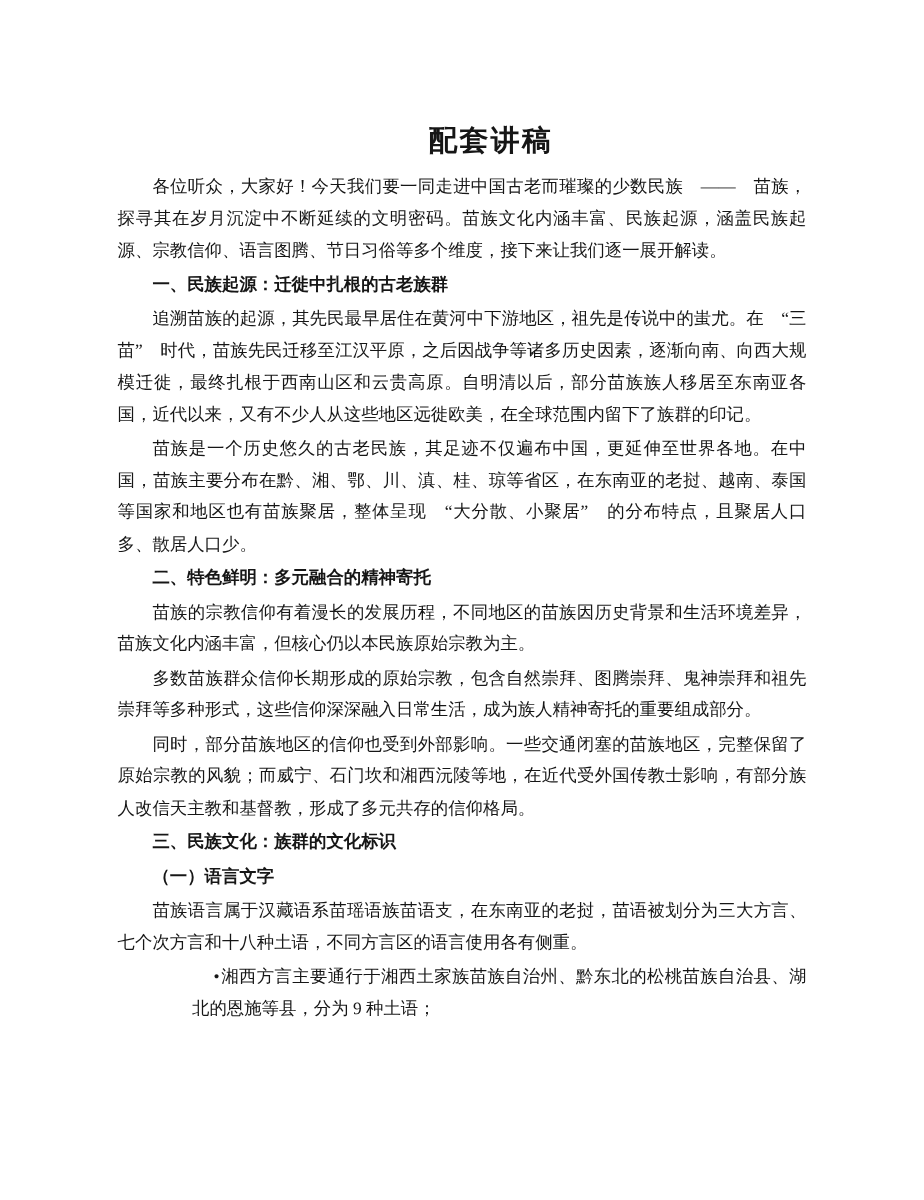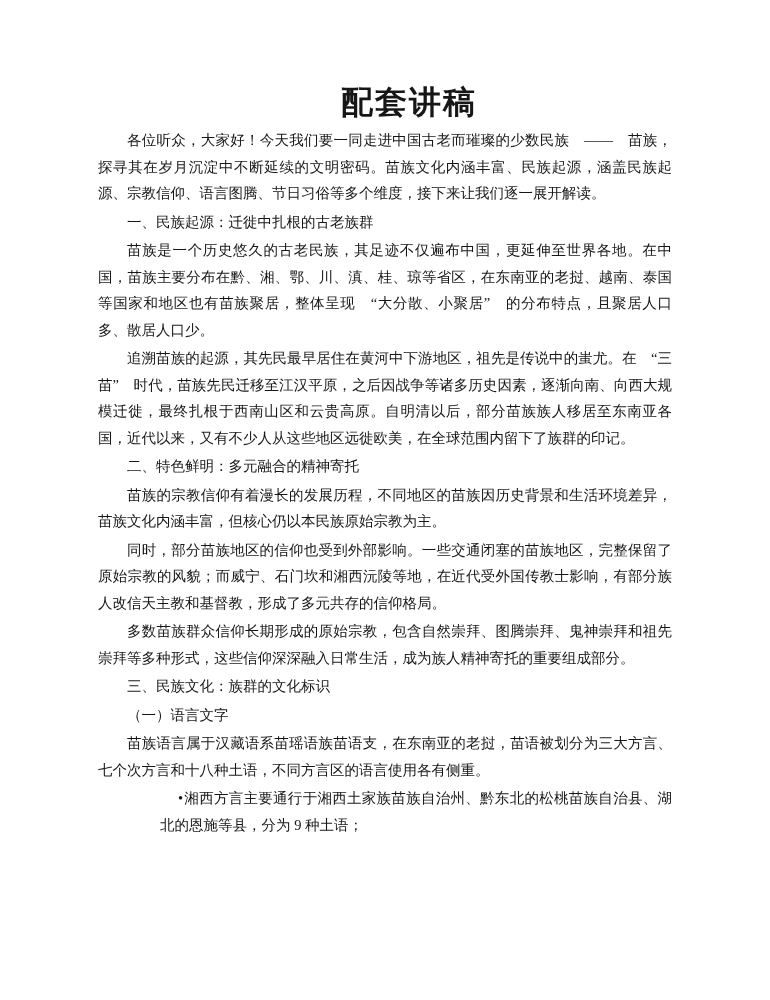--- a/index.html
+++ b/index.html
@@ -18,37 +18,37 @@
     height: 1000px;
     padding: 86px 98px 0 98px;
     background: #ffffff;
     color: #161616;
     font-family: "Liberation Serif", "DejaVu Serif", serif;
     font-size: 14.5px;
     line-height: 26.5px;
     text-align: justify;
   }
   .doc-title {
-    font-size: 32px;
+    font-size: 24px;
     font-weight: bold;
     line-height: 32px;
     text-align: center;
     
     padding-left: 48px;
     letter-spacing: 2px;
-    margin: 0 0 9px 0;
+    margin: 16px 0 9px 0;
   }
   .para {
     margin: 2px 0 0 0;
     text-indent: 2em;
   }
   .heading {
     margin: 2px 0 0 0;
     text-indent: 2em;
-    font-weight: normal;
+    font-weight: bold;
   }
   .bullet {
     margin: 2px 0 0 0;
     padding-left: 62px;
     text-indent: 18px;
   }
   .bullet-marker {
     margin-right: 1px;
   }
 </style>
@@ -56,31 +56,31 @@
 <body>
 
 <div class="page">
 
   <div class="doc-title">配套讲稿</div>
 
   <p class="para">各位听众，大家好！今天我们要一同走进中国古老而璀璨的少数民族　——　苗族，探寻其在岁月沉淀中不断延续的文明密码。苗族文化内涵丰富、民族起源，涵盖民族起源、宗教信仰、语言图腾、节日习俗等多个维度，接下来让我们逐一展开解读。</p>
 
   <p class="heading">一、民族起源：迁徙中扎根的古老族群</p>
 
+  <p class="para">追溯苗族的起源，其先民最早居住在黄河中下游地区，祖先是传说中的蚩尤。在　“三苗”　时代，苗族先民迁移至江汉平原，之后因战争等诸多历史因素，逐渐向南、向西大规模迁徙，最终扎根于西南山区和云贵高原。自明清以后，部分苗族族人移居至东南亚各国，近代以来，又有不少人从这些地区远徙欧美，在全球范围内留下了族群的印记。</p>
+
   <p class="para">苗族是一个历史悠久的古老民族，其足迹不仅遍布中国，更延伸至世界各地。在中国，苗族主要分布在黔、湘、鄂、川、滇、桂、琼等省区，在东南亚的老挝、越南、泰国等国家和地区也有苗族聚居，整体呈现　“大分散、小聚居”　的分布特点，且聚居人口多、散居人口少。</p>
-
-  <p class="para">追溯苗族的起源，其先民最早居住在黄河中下游地区，祖先是传说中的蚩尤。在　“三苗”　时代，苗族先民迁移至江汉平原，之后因战争等诸多历史因素，逐渐向南、向西大规模迁徙，最终扎根于西南山区和云贵高原。自明清以后，部分苗族族人移居至东南亚各国，近代以来，又有不少人从这些地区远徙欧美，在全球范围内留下了族群的印记。</p>
 
   <p class="heading">二、特色鲜明：多元融合的精神寄托</p>
 
   <p class="para">苗族的宗教信仰有着漫长的发展历程，不同地区的苗族因历史背景和生活环境差异，苗族文化内涵丰富，但核心仍以本民族原始宗教为主。</p>
 
+  <p class="para">多数苗族群众信仰长期形成的原始宗教，包含自然崇拜、图腾崇拜、鬼神崇拜和祖先崇拜等多种形式，这些信仰深深融入日常生活，成为族人精神寄托的重要组成部分。</p>
+
   <p class="para">同时，部分苗族地区的信仰也受到外部影响。一些交通闭塞的苗族地区，完整保留了原始宗教的风貌；而威宁、石门坎和湘西沅陵等地，在近代受外国传教士影响，有部分族人改信天主教和基督教，形成了多元共存的信仰格局。</p>
-
-  <p class="para">多数苗族群众信仰长期形成的原始宗教，包含自然崇拜、图腾崇拜、鬼神崇拜和祖先崇拜等多种形式，这些信仰深深融入日常生活，成为族人精神寄托的重要组成部分。</p>
 
   <p class="heading">三、民族文化：族群的文化标识</p>
 
   <p class="heading">（一）语言文字</p>
 
   <p class="para">苗族语言属于汉藏语系苗瑶语族苗语支，在东南亚的老挝，苗语被划分为三大方言、七个次方言和十八种土语，不同方言区的语言使用各有侧重。</p>
 
   <p class="bullet"><span class="bullet-marker">•</span><span>湘西方言主要通行于湘西土家族苗族自治州、黔东北的松桃苗族自治县、湖北的恩施等县，分为 9 种土语；</span></p>
 
 </div>

